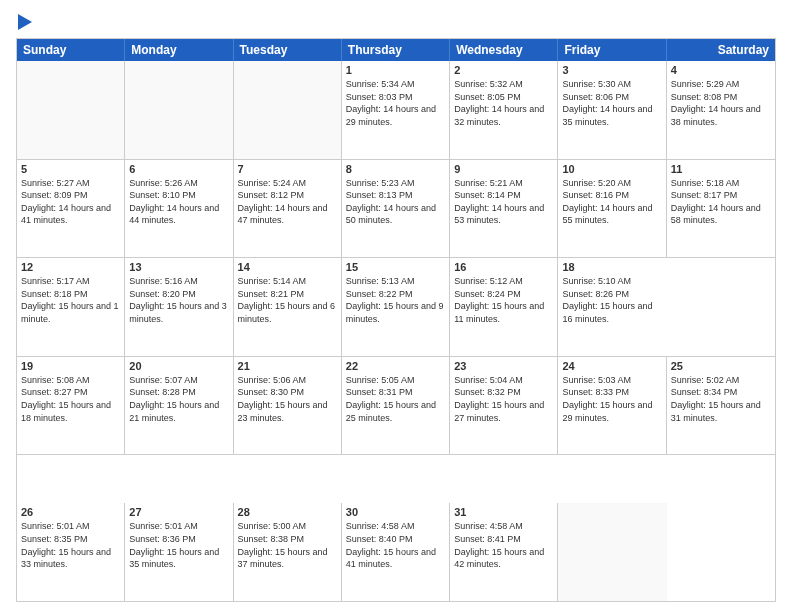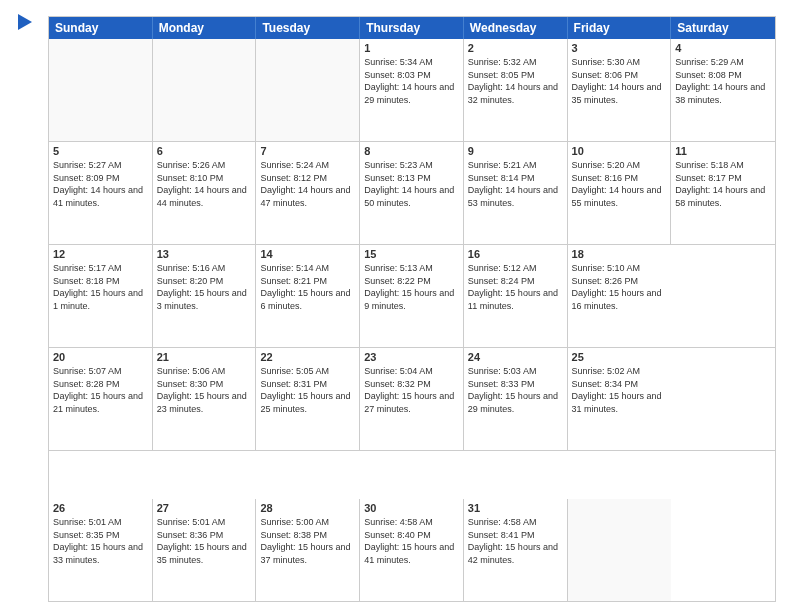--- a/index.html
+++ b/index.html
@@ -8,22 +8,21 @@
       background: #fff;
       width: 792px;
       height: 612px;
       overflow: hidden;
     }
     .page {
       width: 792px;
       height: 612px;
       padding: 16px 16px 10px 16px;
       display: flex;
-      flex-direction: row;
-      gap: 16px;
+      flex-direction: column;
     }
     .header {
       display: flex;
       justify-content: space-between;
       align-items: flex-start;
       margin-bottom: 8px;
     }
     .logo {
       display: flex;
       flex-direction: column;
@@ -77,21 +76,21 @@
       background: #2060c0;
     }
     .cal-header-cell {
       color: #fff;
       font-size: 12px;
       font-weight: bold;
       padding: 4px 6px;
       text-align: left;
       border-right: 1px solid #4480d0;
     }
-    .cal-header-cell:last-child { border-right: none; }
+    .cal-header-cell:last-child { border-right: none; text-align: right; }
     .cal-body {
       flex: 1;
       display: flex;
       flex-direction: column;
     }
     .cal-row {
       display: grid;
       grid-template-columns: repeat(7, 1fr);
       flex: 1;
       border-bottom: 1px solid #ccc;
@@ -255,20 +254,26 @@
           </div>
           <div class="cal-cell">
             <div class="day-num">18</div>
             <div class="cell-line">Sunrise: 5:10 AM</div>
             <div class="cell-line">Sunset: 8:26 PM</div>
             <div class="cell-line">Daylight: 15 hours and 16 minutes.</div>
           </div>
         </div>
         <div class="cal-row">
           <div class="cal-cell">
+            <div class="day-num">19</div>
+            <div class="cell-line">Sunrise: 5:08 AM</div>
+            <div class="cell-line">Sunset: 8:27 PM</div>
+            <div class="cell-line">Daylight: 15 hours and 18 minutes.</div>
+          </div>
+          <div class="cal-cell">
             <div class="day-num">20</div>
             <div class="cell-line">Sunrise: 5:07 AM</div>
             <div class="cell-line">Sunset: 8:28 PM</div>
             <div class="cell-line">Daylight: 15 hours and 21 minutes.</div>
           </div>
           <div class="cal-cell">
             <div class="day-num">21</div>
             <div class="cell-line">Sunrise: 5:06 AM</div>
             <div class="cell-line">Sunset: 8:30 PM</div>
             <div class="cell-line">Daylight: 15 hours and 23 minutes.</div>

